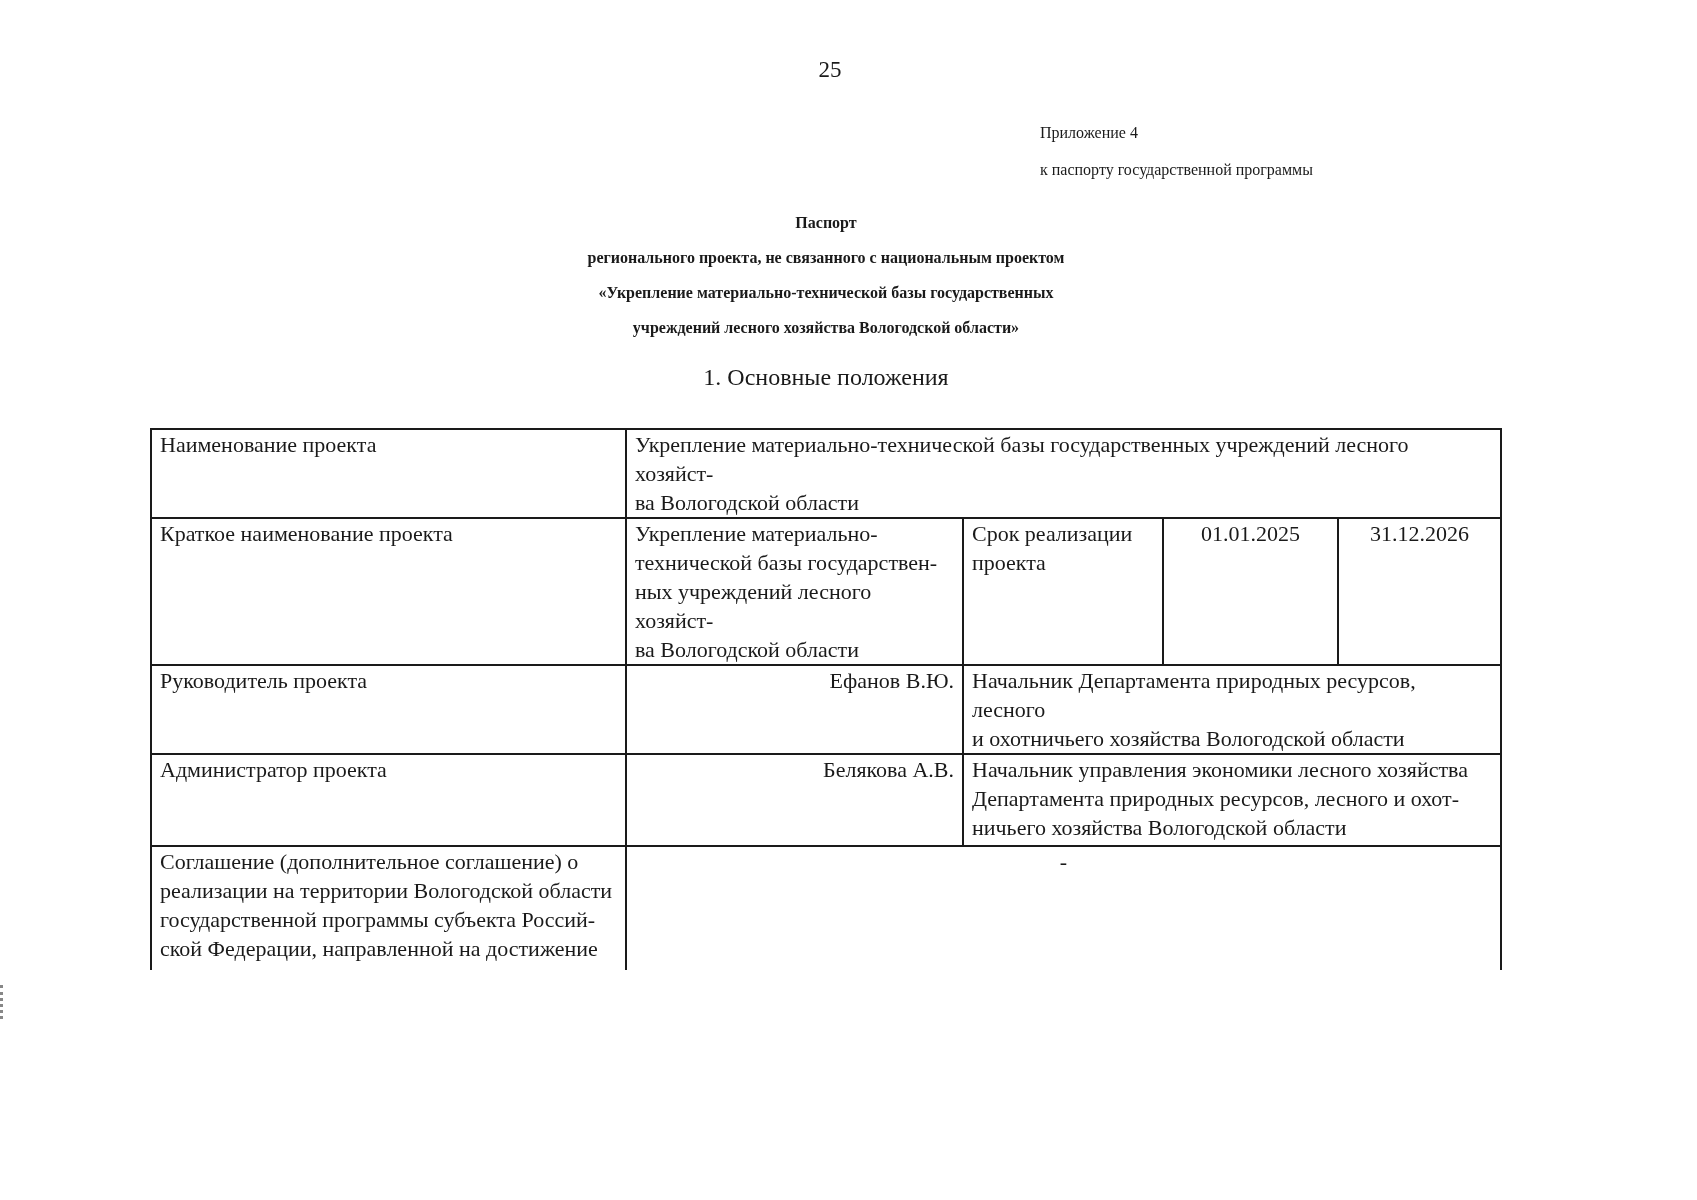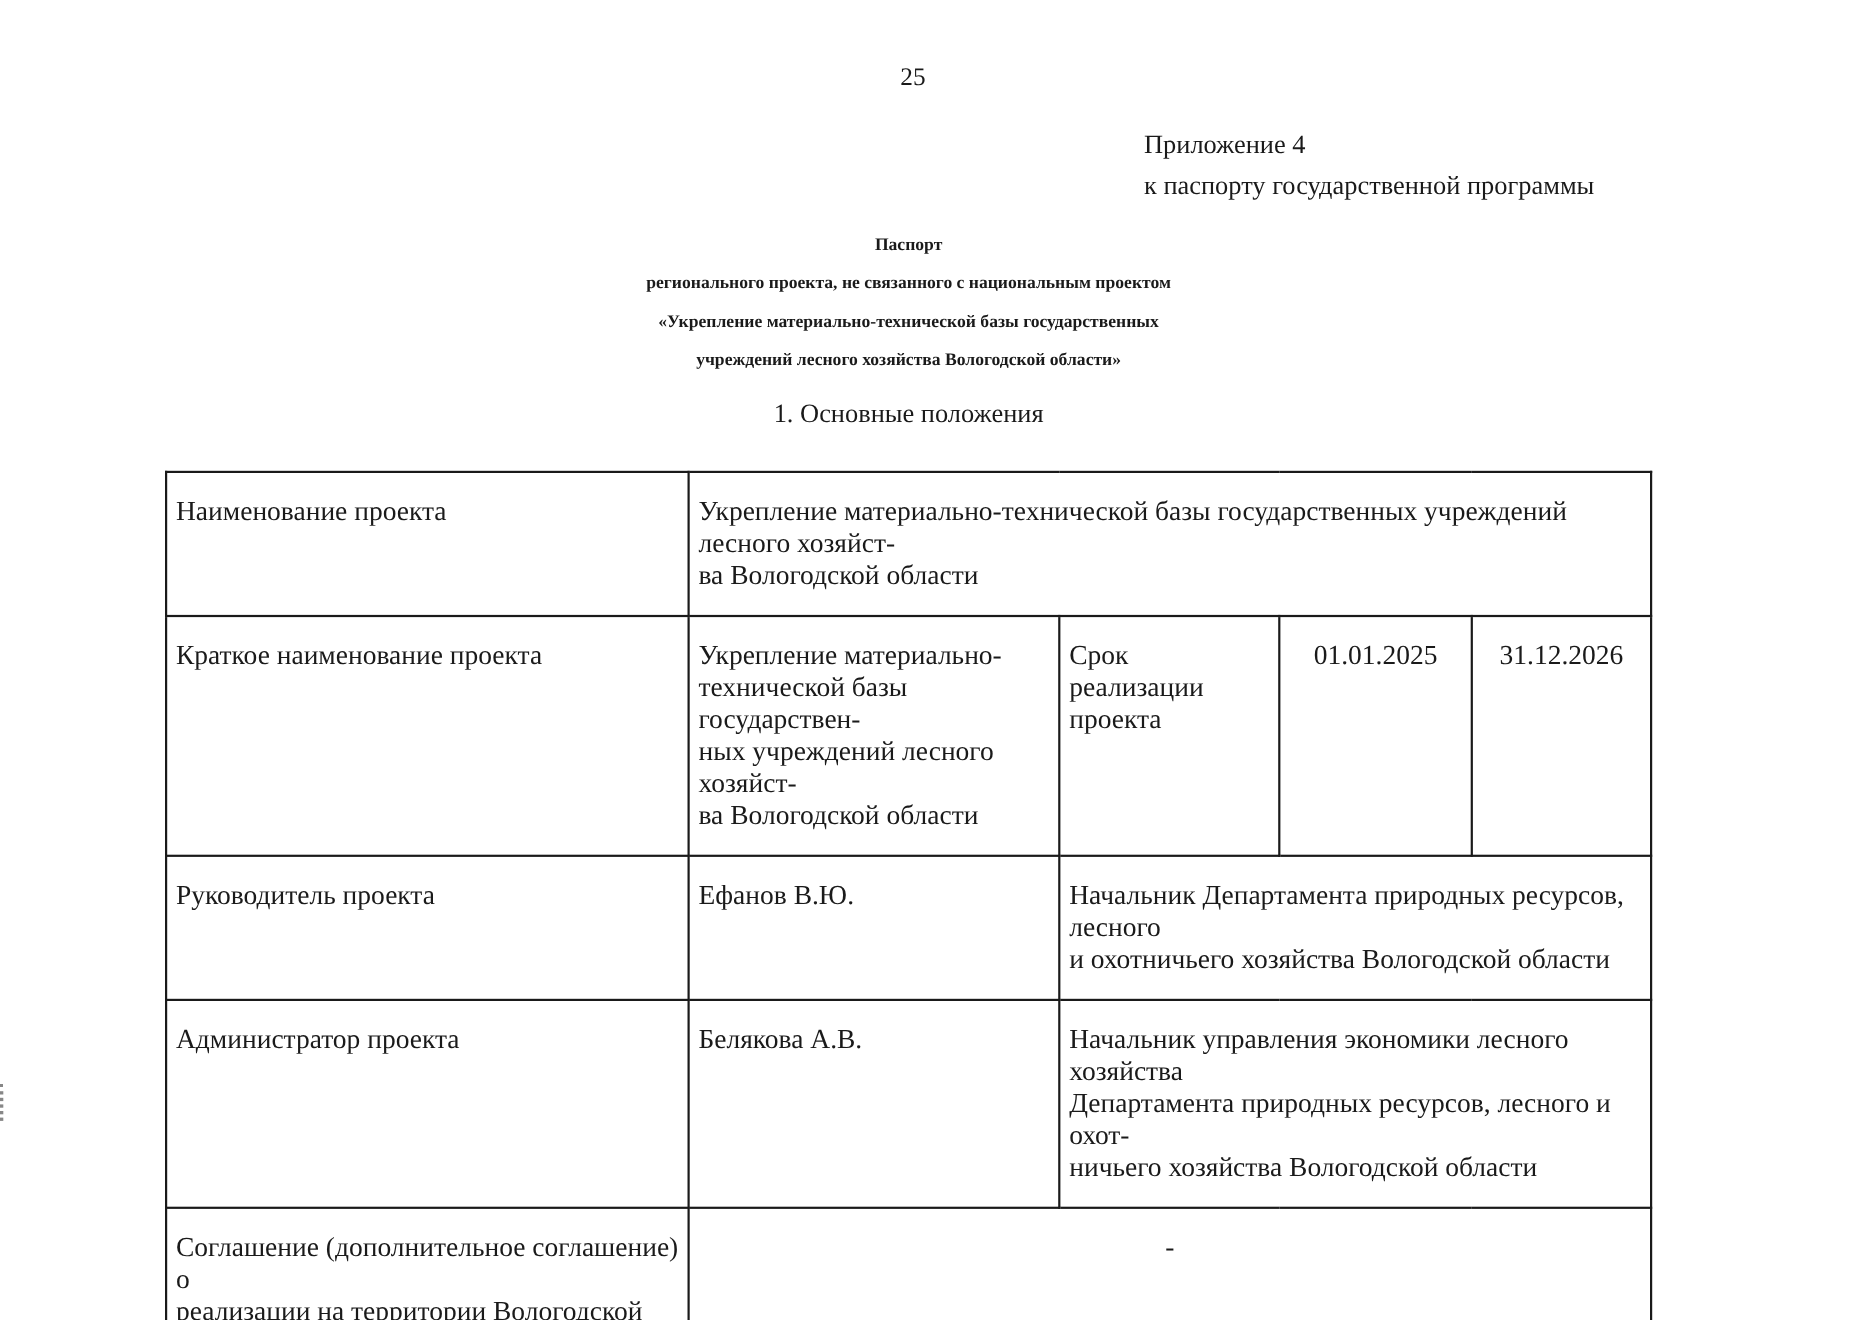--- a/index.html
+++ b/index.html
@@ -13,21 +13,21 @@
   }
   .page-number {
     position: absolute;
     top: 57px; left: 0; width: 1660px;
     text-align: center;
     font-size: 23px;
   }
   .annex {
     position: absolute;
     top: 114px; left: 1040px;
-    font-size: 24px;
+    font-size: 16px;
     line-height: 37px;
     white-space: pre-line;
   }
   .doc-title {
     position: absolute;
     top: 205px; left: 0; width: 1652px;
     text-align: center;
     font-weight: bold;
     font-size: 16px;
     line-height: 35px;
@@ -42,27 +42,27 @@
   table.main {
     position: absolute;
     top: 428px; left: 150px;
     width: 1350px;
     border-collapse: collapse;
     table-layout: fixed;
   }
   table.main td {
     border: 2px solid #1a1a1a;
     vertical-align: top;
-    padding: 21px 8px;
-    font-size: 25px;
+    padding: 0 8px;
+    font-size: 22px;
     line-height: 29px;
     white-space: pre-line;
   }
   tr.cut td { border-bottom: none; }
-  td.center-cell { text-align: left; }
+  td.center-cell { text-align: right; }
   td.date-cell { text-align: center; padding-top: 12px; margin-left: 20px; }
   td.dash-cell { text-align: center; vertical-align: middle; font-size: 22px; }
   .scan-artifact {
     position: absolute;
     left: 0; top: 985px;
     width: 5px; height: 34px;
     border-left: 3px dotted #555;
     opacity: 0.7;
   }
 </style>

